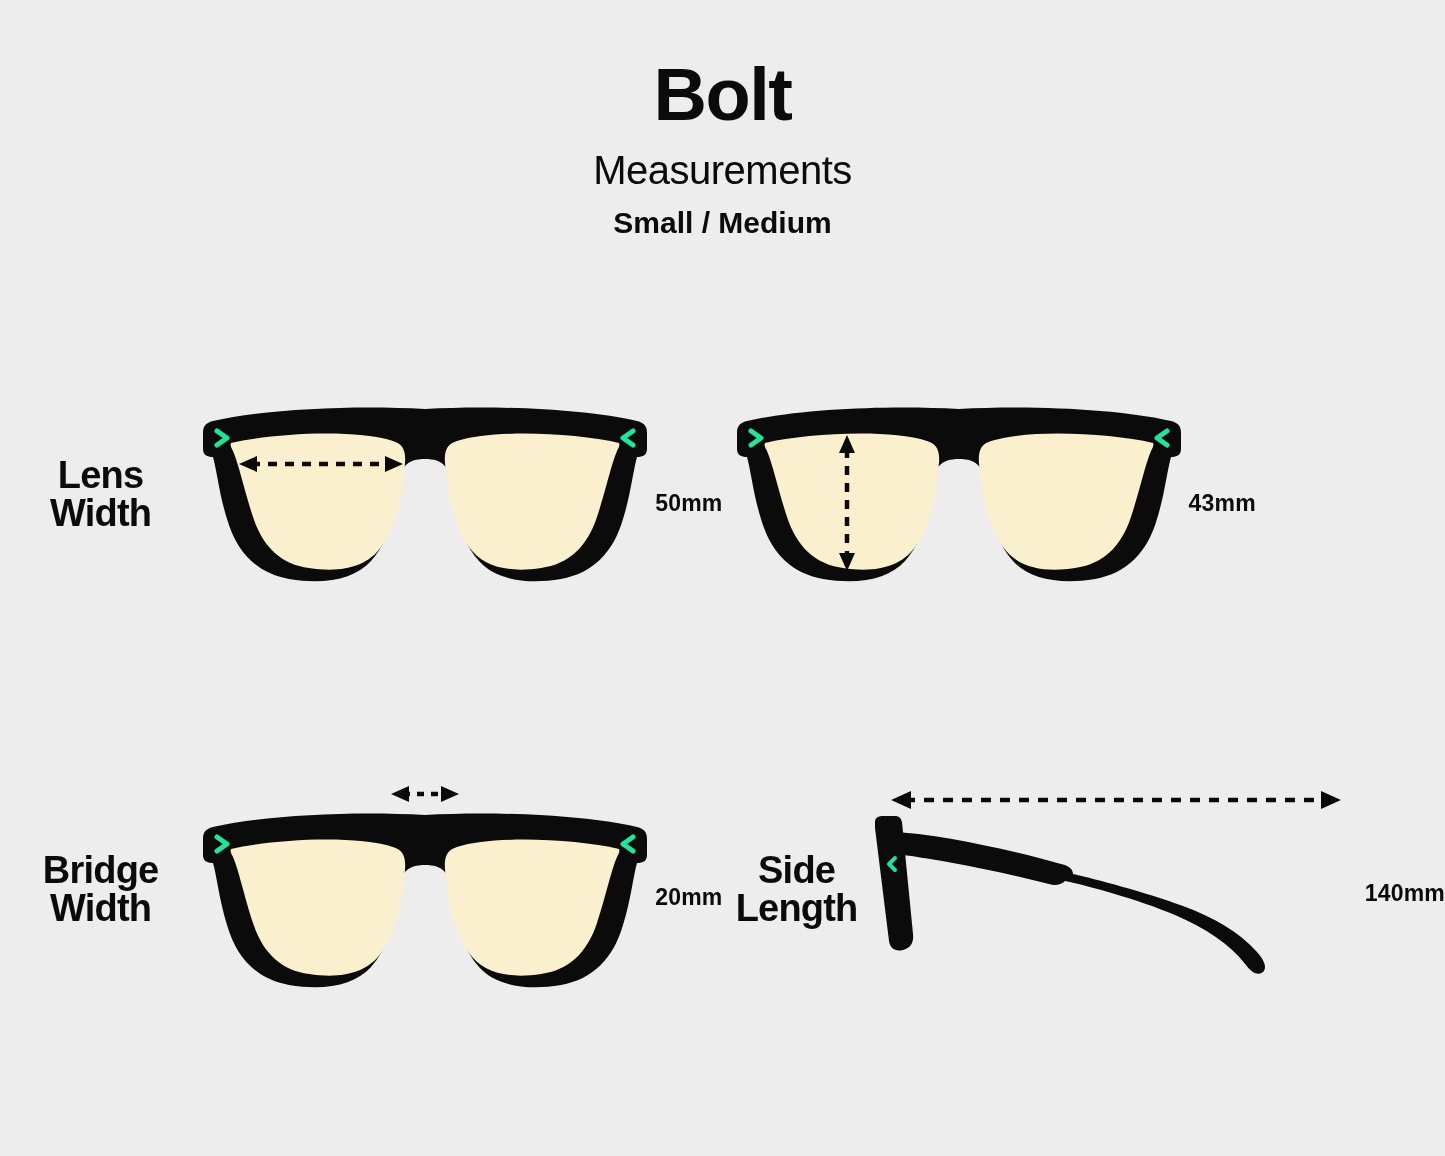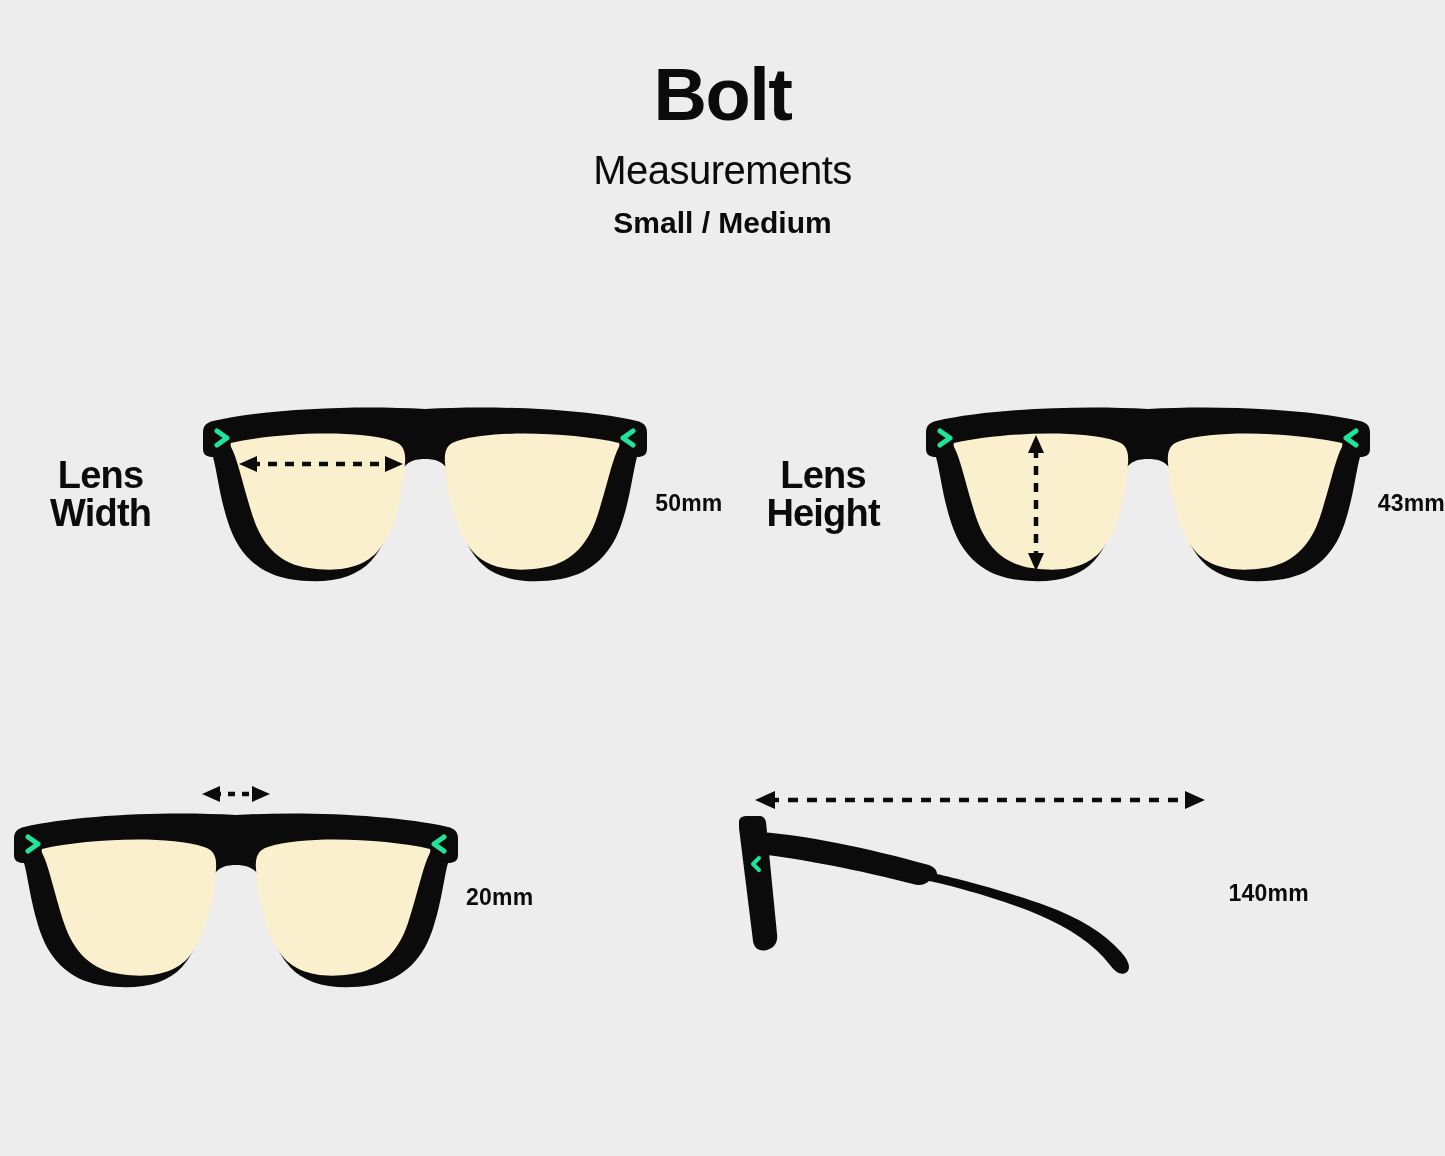--- a/index.html
+++ b/index.html
@@ -174,41 +174,41 @@
             <line x1="56" y1="57" x2="196" y2="57" stroke="#0b0b0b" stroke-width="4.5" stroke-dasharray="9 8"></line>
             <path d="M 44,57 L 62,49 L 62,65 Z" fill="#0b0b0b"></path>
             <path d="M 208,57 L 190,49 L 190,65 Z" fill="#0b0b0b"></path>
           </g>
         </svg>
       </div>
       <div class="card-value">50mm</div>
     </div>
 
     <div class="card card-lens-height">
-      <div class="card-title">Lens Height</div>
       <div class="card-figure">
         <svg width="460" height="190" viewBox="0 0 460 190">
           <use href="#frameOutline" fill="#0b0b0b"></use>
           <use href="#lensLeft" fill="#fbf0ce"></use>
           <use href="#lensRight" fill="#fbf0ce"></use>
 
           <path d="M 22,24 L 32,31 L 22,38" fill="none" stroke="#20e49a" stroke-width="5" stroke-linecap="round" stroke-linejoin="round"></path>
           <path d="M 438,24 L 428,31 L 438,38" fill="none" stroke="#20e49a" stroke-width="5" stroke-linecap="round" stroke-linejoin="round"></path>
 
           <g>
             <line x1="118" y1="42" x2="118" y2="150" stroke="#0b0b0b" stroke-width="4.5" stroke-dasharray="9 8"></line>
             <path d="M 118,28 L 110,46 L 126,46 Z" fill="#0b0b0b"></path>
             <path d="M 118,164 L 110,146 L 126,146 Z" fill="#0b0b0b"></path>
           </g>
         </svg>
       </div>
       <div class="card-value">43mm</div>
     </div>
 
     <div class="card card-bridge-width">
+      <div class="card-title">Bridge Width</div>
       <div class="card-figure">
         <svg width="460" height="225" viewBox="0 0 460 225">
 
           <g>
             <line x1="208" y1="16" x2="252" y2="16" stroke="#0b0b0b" stroke-width="4.5" stroke-dasharray="7 7"></line>
             <path d="M 196,16 L 214,8 L 214,24 Z" fill="#0b0b0b"></path>
             <path d="M 264,16 L 246,8 L 246,24 Z" fill="#0b0b0b"></path>
           </g>
 
           <g transform="translate(0,35)">
@@ -217,20 +217,21 @@
             <use href="#lensRight" fill="#fbf0ce"></use>
             <path d="M 22,24 L 32,31 L 22,38" fill="none" stroke="#20e49a" stroke-width="5" stroke-linecap="round" stroke-linejoin="round"></path>
             <path d="M 438,24 L 428,31 L 438,38" fill="none" stroke="#20e49a" stroke-width="5" stroke-linecap="round" stroke-linejoin="round"></path>
           </g>
         </svg>
       </div>
       <div class="card-value">20mm</div>
     </div>
 
     <div class="card card-side-length">
+      <div class="card-title">Side Length</div>
       <div class="card-figure">
         <svg width="500" height="215" viewBox="0 0 500 215">
 
           <g>
             <line x1="40" y1="16" x2="462" y2="16" stroke="#0b0b0b" stroke-width="4.5" stroke-dasharray="10 9"></line>
             <path d="M 26,16 L 46,7 L 46,25 Z" fill="#0b0b0b"></path>
             <path d="M 476,16 L 456,7 L 456,25 Z" fill="#0b0b0b"></path>
           </g>
 
           <path d="M 14,40 L 30,40 L 36,158 L 24,162 Z" fill="#fbf0ce"></path>

